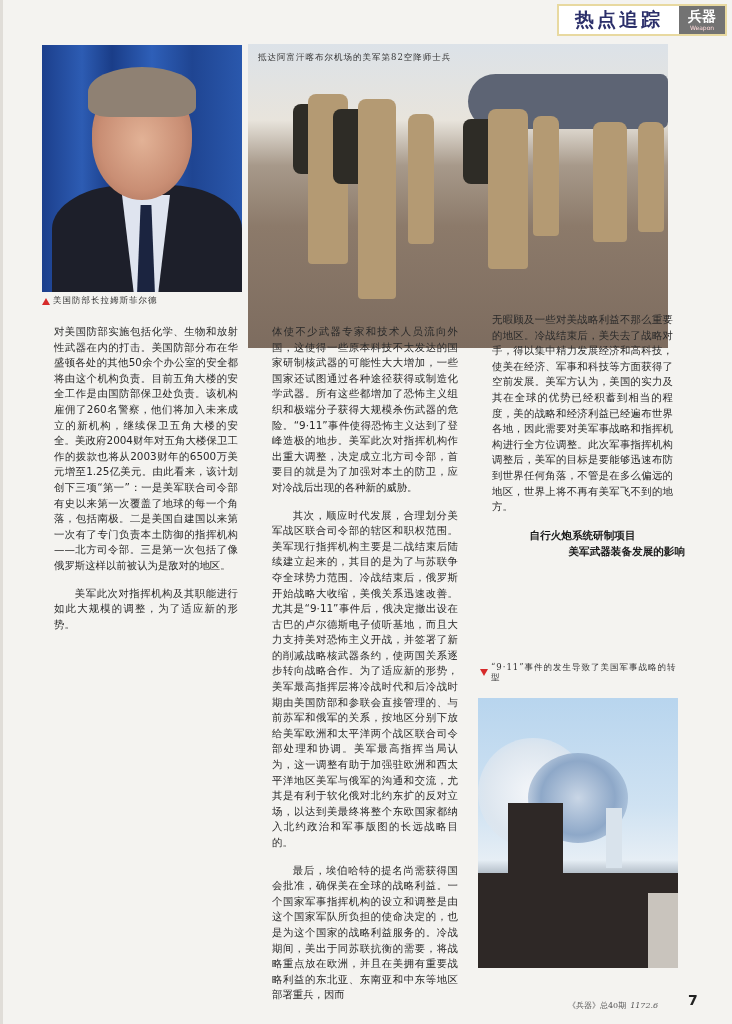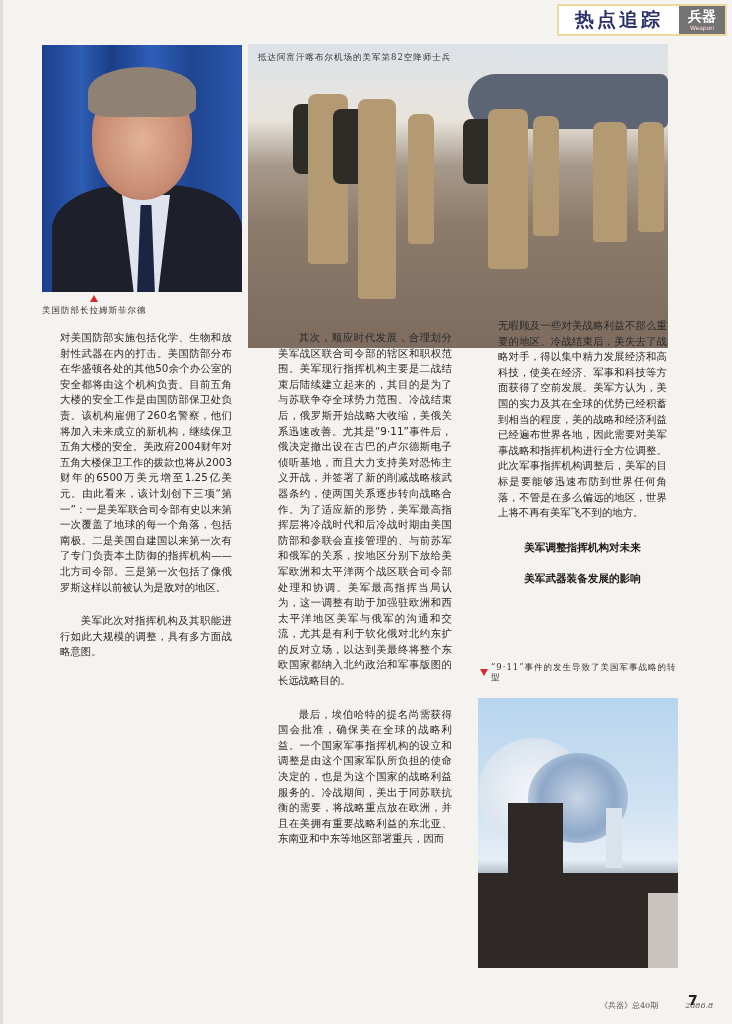--- a/index.html
+++ b/index.html
@@ -74,21 +74,21 @@
   .tri-up {
     width: 0; height: 0; border-left: 4px solid transparent; border-right: 4px solid transparent;
     border-bottom: 7px solid #d62a2a;
   }
   .tri-down {
     width: 0; height: 0; border-left: 4px solid transparent; border-right: 4px solid transparent;
     border-top: 7px solid #d62a2a;
   }
 
   .col { position: absolute; font-size: 10.4px; line-height: 15.6px; color: #2a2a2a; text-align: justify; }
-  .col p { margin: 18px; text-indent: 2em; }
+  .col p { margin: 12px; text-indent: 2em; }
   .col p.noindent { text-indent: 0; }
   .col h3 {
     margin: 2px 0; font-size: 10.6px; font-weight: bold; text-align: center; color: #1a1a1a; line-height: 16px;
   }
   .col1 { left: 42px; top: 312px; width: 208px; }
   .col2 { left: 260px; top: 312px; width: 210px; }
   .col3 { left: 480px; top: 300px; width: 205px; }
 
   .photo-wtc {
     left: 478px; top: 698px; width: 200px; height: 270px;
@@ -96,21 +96,21 @@
   }
   .smoke {
     position: absolute; border-radius: 50%;
     background: radial-gradient(circle, #f4f6f9 0%, #dde6ef 60%, rgba(200,215,230,0) 100%);
   }
   .tower { position: absolute; background: #d9e3ec; }
   .bldg { position: absolute; background: #2e2826; }
 
   .footer {
     position: absolute; left: 568px; top: 1000px; font-size: 8px; color: #555;
-    font-family: "DejaVu Serif", serif; display: flex; gap: 27px; align-items: baseline; margin-left: 32px;
+    font-family: "DejaVu Serif", serif; display: flex; gap: 4px; align-items: baseline;
   }
   .page-num { position: absolute; left: 688px; top: 992px; font-size: 14px; font-weight: bold; color: #222; }
   .fold-line { position: absolute; left: 0; top: 0; width: 3px; height: 1024px; background: #e0ddd8; }
 </style>
 </head>
 <body>
 
 <div class="fold-line"></div>
 
 <div class="header-badge">
@@ -121,21 +121,21 @@
   </div>
 </div>
 
 <div class="photo photo-rumsfeld">
   <div class="rums-suit"></div>
   <div class="rums-shirt"></div>
   <div class="rums-tie"></div>
   <div class="rums-face"></div>
   <div class="rums-hair"></div>
 </div>
-<div class="caption" style="left:42px; top:295px;flex-direction:column;">
+<div class="caption" style="left:42px; top:295px;">
   <span class="tri-up"></span>
   <span>美国防部长拉姆斯菲尔德</span>
 </div>
 
 <div class="photo photo-soldiers">
   <div class="plane"></div>
   <div class="pack" style="left:45px; top:60px; width:50px; height:70px;"></div>
   <div class="soldier" style="left:60px; top:50px; width:40px; height:170px;"></div>
   <div class="pack" style="left:85px; top:65px; width:45px; height:75px;"></div>
   <div class="soldier" style="left:110px; top:55px; width:38px; height:200px;"></div>
@@ -143,45 +143,46 @@
   <div class="pack" style="left:215px; top:75px; width:55px; height:65px;"></div>
   <div class="soldier" style="left:240px; top:65px; width:40px; height:160px;"></div>
   <div class="soldier" style="left:285px; top:72px; width:26px; height:120px;"></div>
   <div class="soldier" style="left:345px; top:78px; width:34px; height:120px;"></div>
   <div class="soldier" style="left:390px; top:78px; width:26px; height:110px;"></div>
   <div class="caption-overlay">抵达阿富汗喀布尔机场的美军第82空降师士兵</div>
 </div>
 
 <div class="col col1">
   <p class="noindent">对美国防部实施包括化学、生物和放射性武器在内的打击。美国防部分布在华盛顿各处的其他50余个办公室的安全都将由这个机构负责。目前五角大楼的安全工作是由国防部保卫处负责。该机构雇佣了260名警察，他们将加入未来成立的新机构，继续保卫五角大楼的安全。美政府2004财年对五角大楼保卫工作的拨款也将从2003财年的6500万美元增至1.25亿美元。由此看来，该计划创下三项“第一”：一是美军联合司令部有史以来第一次覆盖了地球的每一个角落，包括南极。二是美国自建国以来第一次有了专门负责本土防御的指挥机构——北方司令部。三是第一次包括了像俄罗斯这样以前被认为是敌对的地区。</p>
-  <p>美军此次对指挥机构及其职能进行如此大规模的调整，具有多方面战略意图。</p>
+  <p>美军此次对指挥机构及其职能进行如此大规模的调整，为了适应新的形势。</p>
 </div>
 
 <div class="col col2">
+  <p class="noindent">体使不少武器专家和技术人员流向外国，这使得一些原本科技不太发达的国家研制核武器的可能性大大增加，一些国家还试图通过各种途径获得或制造化学武器。所有这些都增加了恐怖主义组织和极端分子获得大规模杀伤武器的危险。“9·11”事件使得恐怖主义达到了登峰造极的地步。美军此次对指挥机构作出重大调整，决定成立北方司令部，首要目的就是为了加强对本土的防卫，应对冷战后出现的各种新的威胁。</p>
   <p>其次，顺应时代发展，合理划分美军战区联合司令部的辖区和职权范围。美军现行指挥机构主要是二战结束后陆续建立起来的，其目的是为了与苏联争夺全球势力范围。冷战结束后，俄罗斯开始战略大收缩，美俄关系迅速改善。尤其是“9·11”事件后，俄决定撤出设在古巴的卢尔德斯电子侦听基地，而且大力支持美对恐怖主义开战，并签署了新的削减战略核武器条约，使两国关系逐步转向战略合作。为了适应新的形势，美军最高指挥层将冷战时代和后冷战时期由美国防部和参联会直接管理的、与前苏军和俄军的关系，按地区分别下放给美军欧洲和太平洋两个战区联合司令部处理和协调。美军最高指挥当局认为，这一调整有助于加强驻欧洲和西太平洋地区美军与俄军的沟通和交流，尤其是有利于软化俄对北约东扩的反对立场，以达到美最终将整个东欧国家都纳入北约政治和军事版图的长远战略目的。</p>
   <p>最后，埃伯哈特的提名尚需获得国会批准，确保美在全球的战略利益。一个国家军事指挥机构的设立和调整是由这个国家军队所负担的使命决定的，也是为这个国家的战略利益服务的。冷战期间，美出于同苏联抗衡的需要，将战略重点放在欧洲，并且在美拥有重要战略利益的东北亚、东南亚和中东等地区部署重兵，因而</p>
 </div>
 
 <div class="col col3">
   <p class="noindent">无暇顾及一些对美战略利益不那么重要的地区。冷战结束后，美失去了战略对手，得以集中精力发展经济和高科技，使美在经济、军事和科技等方面获得了空前发展。美军方认为，美国的实力及其在全球的优势已经积蓄到相当的程度，美的战略和经济利益已经遍布世界各地，因此需要对美军事战略和指挥机构进行全方位调整。此次军事指挥机构调整后，美军的目标是要能够迅速布防到世界任何角落，不管是在多么偏远的地区，世界上将不再有美军飞不到的地方。</p>
-  <h3 style="margin-bottom:0;">美军调整指挥机构对未来</h3>
-  <h3 style="margin-top:15px;">美军武器装备发展的影响</h3>
+  <h3 style="margin-bottom:0;">自行火炮系统研制项目</h3>
+  <h3 style="margin-top:0;text-align:right;">美军武器装备发展的影响</h3>
 </div>
 
 <div class="caption" style="left:480px; top:662px; width:200px; flex-wrap:wrap;">
   <span class="tri-down"></span>
   <span style="flex:1; line-height:10px;">“9·11”事件的发生导致了美国军事战略的转型</span>
 </div>
 
 <div class="photo photo-wtc">
   <div class="smoke" style="left:0px; top:40px; width:110px; height:110px;"></div>
   <div class="smoke" style="left:50px; top:55px; width:100px; height:90px; background: radial-gradient(circle, #c9d6e6 0%, #8ea8c8 55%, rgba(150,170,200,0) 100%);"></div>
   <div class="tower" style="left:128px; top:110px; width:16px; height:60px;"></div>
   <div class="bldg" style="left:30px; top:105px; width:55px; height:165px;"></div>
   <div class="bldg" style="left:0px; top:175px; width:200px; height:95px;"></div>
   <div class="tower" style="left:170px; top:195px; width:30px; height:75px; background:#c9c4bd;"></div>
 </div>
 
 <div class="footer">
   <span>《兵器》总40期</span>
-  <span style="font-style:italic;">2886.8</span>
+  <span style="font-style:italic;">1172.6</span>
 </div>
 <div class="page-num">7</div>
 
 </body></html>

